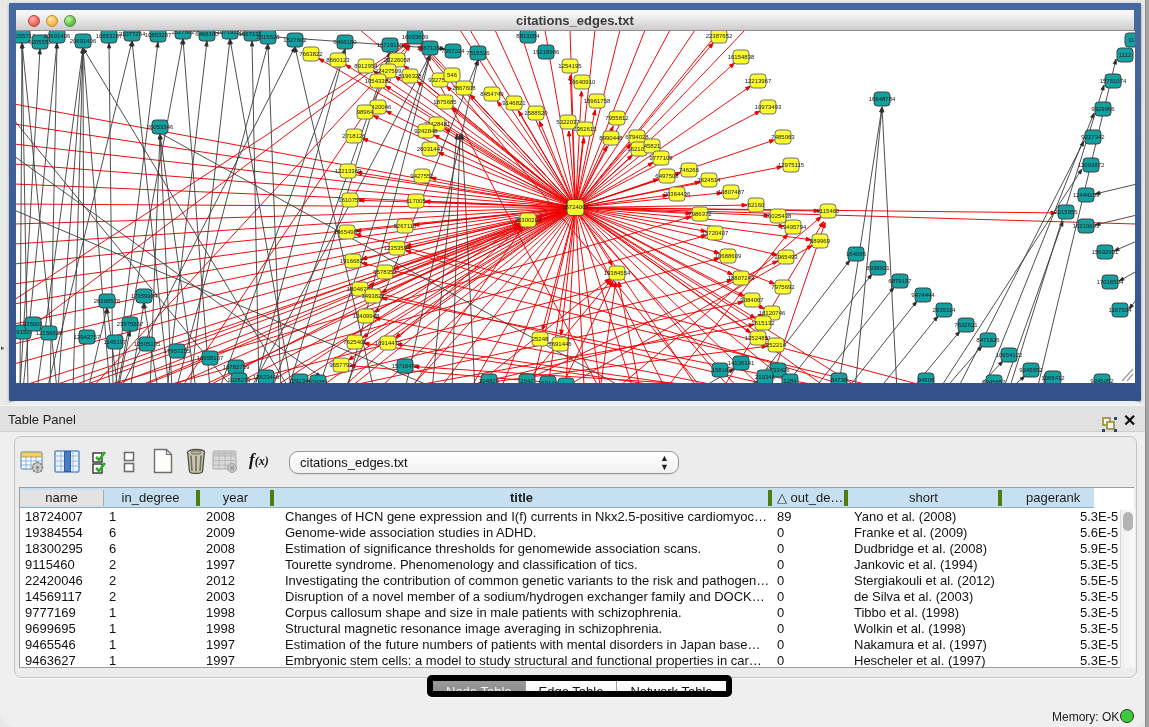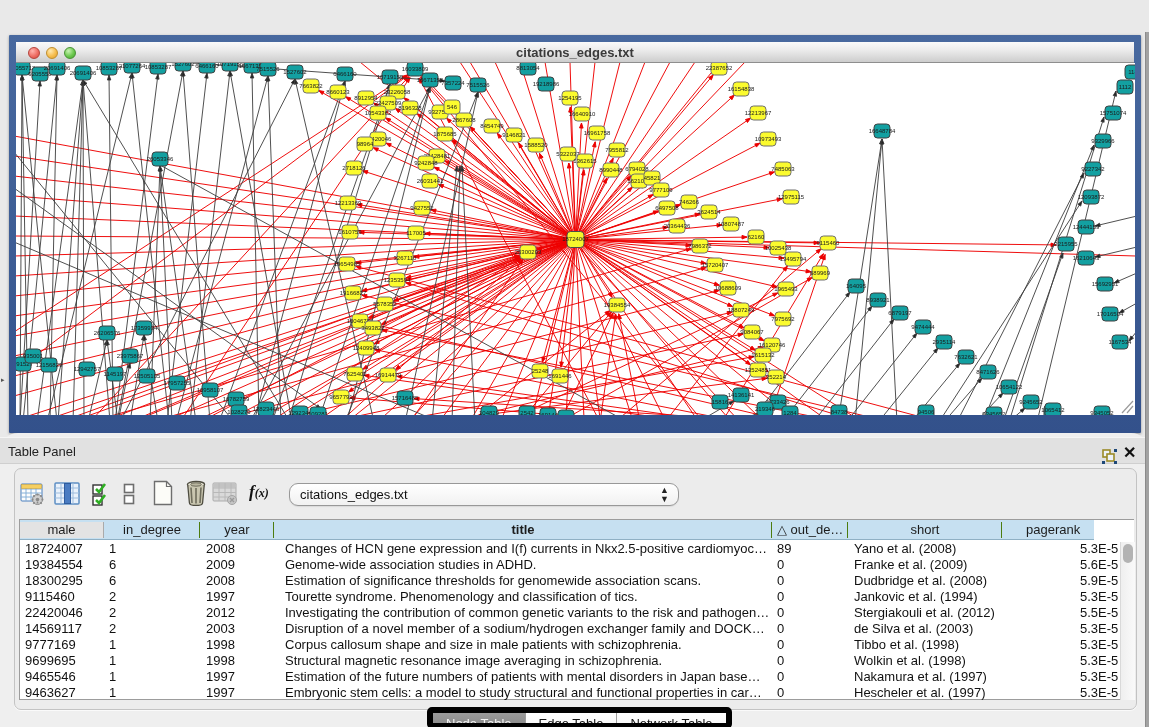--- a/index.html
+++ b/index.html
@@ -1,16 +1,16 @@
 <!DOCTYPE html>
 <html><head><meta charset="utf-8"><style>
 *{margin:0;padding:0;box-sizing:border-box;}
 html,body{width:1149px;height:727px;overflow:hidden;background:#e9e9e9;
   font-family:"Liberation Sans",sans-serif;}
-#desk{position:relative;width:1149px;height:546px;margin-top:32px;}
+#desk{position:relative;width:1149px;height:546px;}
 #win{position:absolute;left:9px;top:3px;width:1132px;height:398px;
   background:linear-gradient(#48699f,#33518b);border-radius:1px;
   box-shadow:0 1px 3px rgba(0,0,0,.35);}
 #titlebar{position:absolute;left:7px;top:7px;width:1118px;height:21px;
   background:linear-gradient(#fafafa,#ececec 40%,#cdcdcd);
   border-bottom:1px solid #8e8e8e;}
 #title{position:absolute;left:0;right:0;top:3px;text-align:center;font-size:13px;
   font-weight:bold;color:#3a3a3a;}
 .tl{position:absolute;top:5px;width:12px;height:12px;border-radius:50%;}
 #tl1{left:12px;background:radial-gradient(circle at 35% 30%,#ffb3ad,#ee6e64 55%,#d2463c);border:1px solid #b5433b;}
@@ -28,21 +28,21 @@
 .tbi{position:absolute;top:12px;}
 #combo{position:absolute;left:274px;top:14px;width:390px;height:23px;background:#fff;
   border:1px solid #989898;border-radius:9px;background:linear-gradient(#ffffff,#f1f1f1);box-shadow:0 1px 1px rgba(0,0,0,.08);
   font-size:13px;color:#111;line-height:21px;padding-left:10px;}
 #combo .arr{position:absolute;right:9px;top:2px;font-size:9px;color:#222;line-height:9px;}
 #tbl{position:absolute;left:4px;top:50px;width:1115px;height:181px;background:#fff;
   border:1px solid #9c9c9c;border-right:none;}
 #thead{position:absolute;left:0;top:0;width:1074px;height:20px;background:#c6e0f1;
   border-bottom:1px solid #8fb0c4;font-size:13px;color:#1c1c1c;}
 #thead div{position:absolute;top:2px;height:16px;text-align:center;
-  border-right:1px solid #4d7c0f;}
+  border-right:4px solid #4d7c0f;}
 #tbody{position:absolute;left:0;top:21px;width:1074px;height:160px;font-size:13px;color:#111;}
 .trow{position:absolute;left:0;width:1074px;height:16px;line-height:16px;white-space:nowrap;}
 .trow div{position:absolute;top:0;height:16px;overflow:hidden;}
 .c0{left:5px;width:80px;}.c1{left:89px;width:90px;}.c2{left:186px;width:70px;}
 .c3{left:265px;width:492px;}.c4{left:757px;width:72px;}.c5{left:834px;width:150px;}
 .c6{left:1060px;width:72px;}
 #vsb{position:absolute;left:1100px;top:22px;width:15px;height:158px;
   background:linear-gradient(90deg,#efefef,#fafafa);border-left:1px solid #d9d9d9;}
 #vsb .th{position:absolute;left:2px;top:2px;width:10px;height:19px;background:#b3b3b3;border-radius:5px;}
 #tabs{position:absolute;left:427px;top:274px;height:22px;display:flex;
@@ -886,21 +886,21 @@
             <rect x="1" y="2" width="23" height="18" rx="1" fill="#d9d9d9" stroke="#ababab"></rect>
             <rect x="1.5" y="2.5" width="22" height="4" fill="#c3c3c3"></rect>
             <path d="M1 7h23M1 11.5h23M1 16h23M7 2v18M13 2v18M19 2v18" stroke="#b8b8b8" stroke-width="1"></path>
             <circle cx="20" cy="19" r="4.5" fill="#c6c6c6" stroke="#a4a4a4"></circle>
             <path d="M18 17l4 4M22 17l-4 4" stroke="#9a9a9a" stroke-width="1.4"></path>
           </svg></div>
       <div class="tbi" style="left:234px;top:13px;"><span style="font-family:'Liberation Serif',serif;font-style:italic;font-weight:bold;font-size:17px;color:#111;">f</span><span style="font-family:'Liberation Serif',serif;font-style:italic;font-weight:bold;font-size:12px;color:#111;">(x)</span></div>
       <div id="combo">citations_edges.txt<span class="arr">▲<br>▼</span></div>
       <div id="tbl">
         <div id="thead">
-          <div style="left:0;width:84px;background:#e3e3e3;border-right:1px solid #aaa;line-height:16px;">male</div>
+          <div style="left:0;width:84px;background:#e3e3e3;border-right:1px solid #aaa;line-height:16px;">name</div>
           <div style="left:85px;width:95px;line-height:16px;">in_degree</div>
           <div style="left:181px;width:73px;line-height:16px;">year</div>
           <div style="left:255px;width:497px;line-height:16px;font-weight:bold;">title</div>
           <div style="left:753px;width:75px;line-height:16px;text-align:left;padding-left:4px;">△ out_de…</div>
           <div style="left:829px;width:153px;line-height:16px;">short</div>
           <div style="left:962px;width:91px;line-height:16px;border-right:none;padding-left:44px;">pagerank</div>
         </div>
         <div id="tbody">
             <div class="trow" style="top:0px;">
               <div class="c0">18724007</div>

